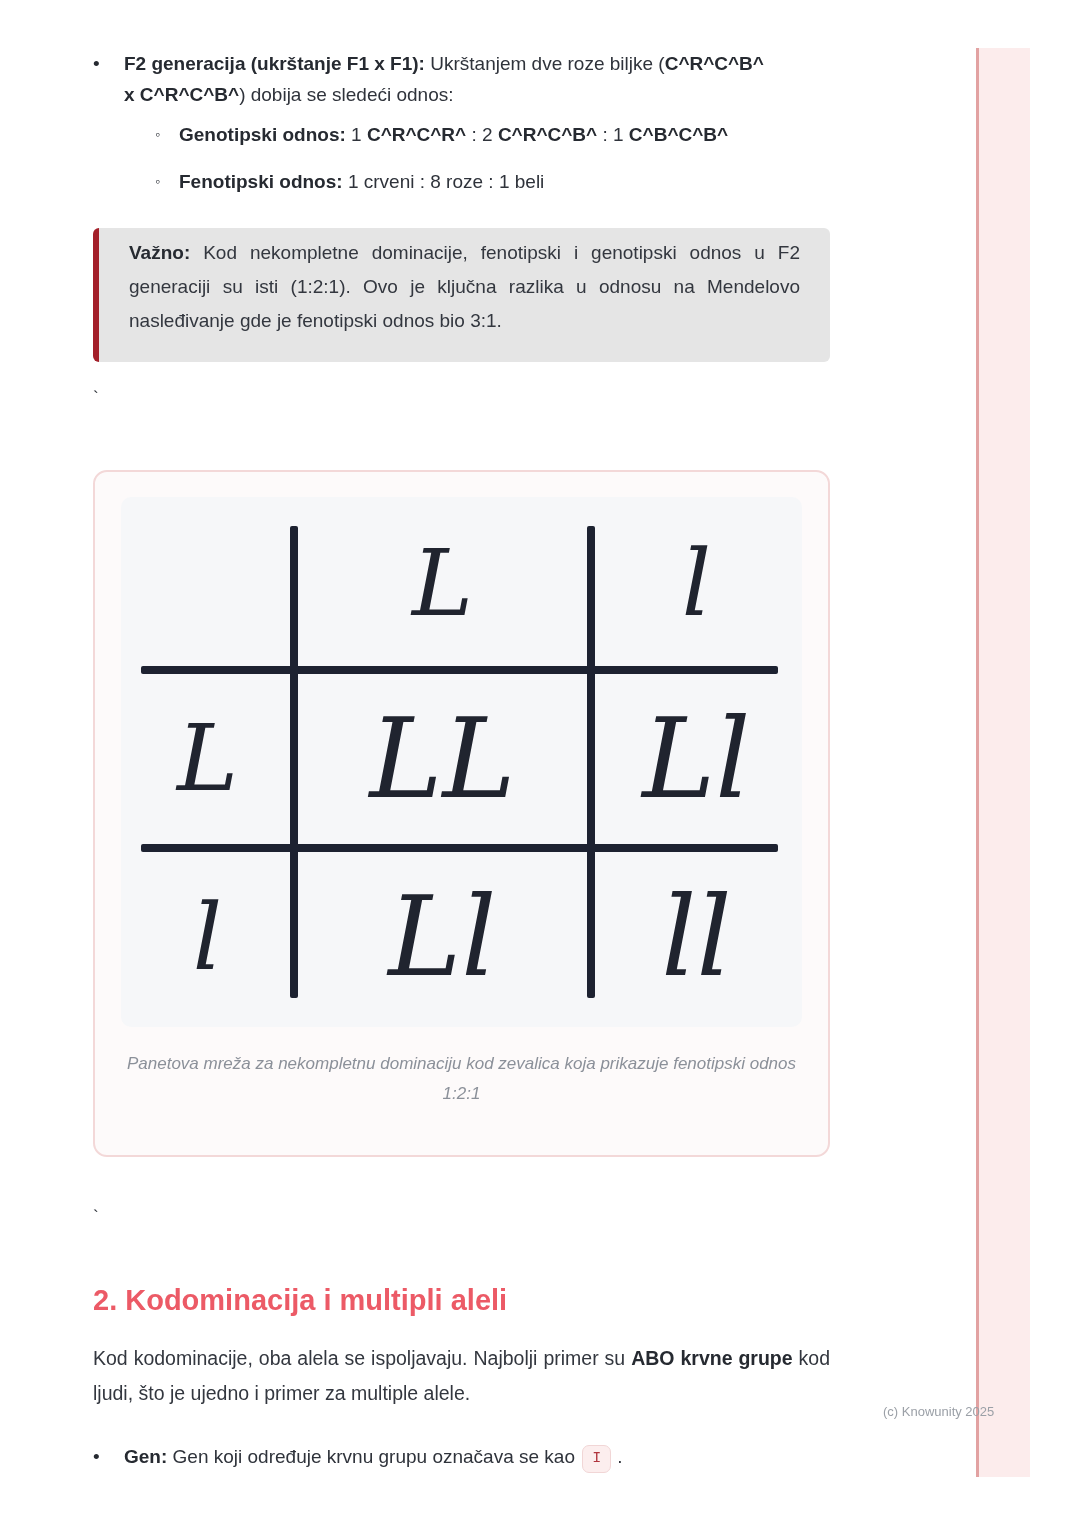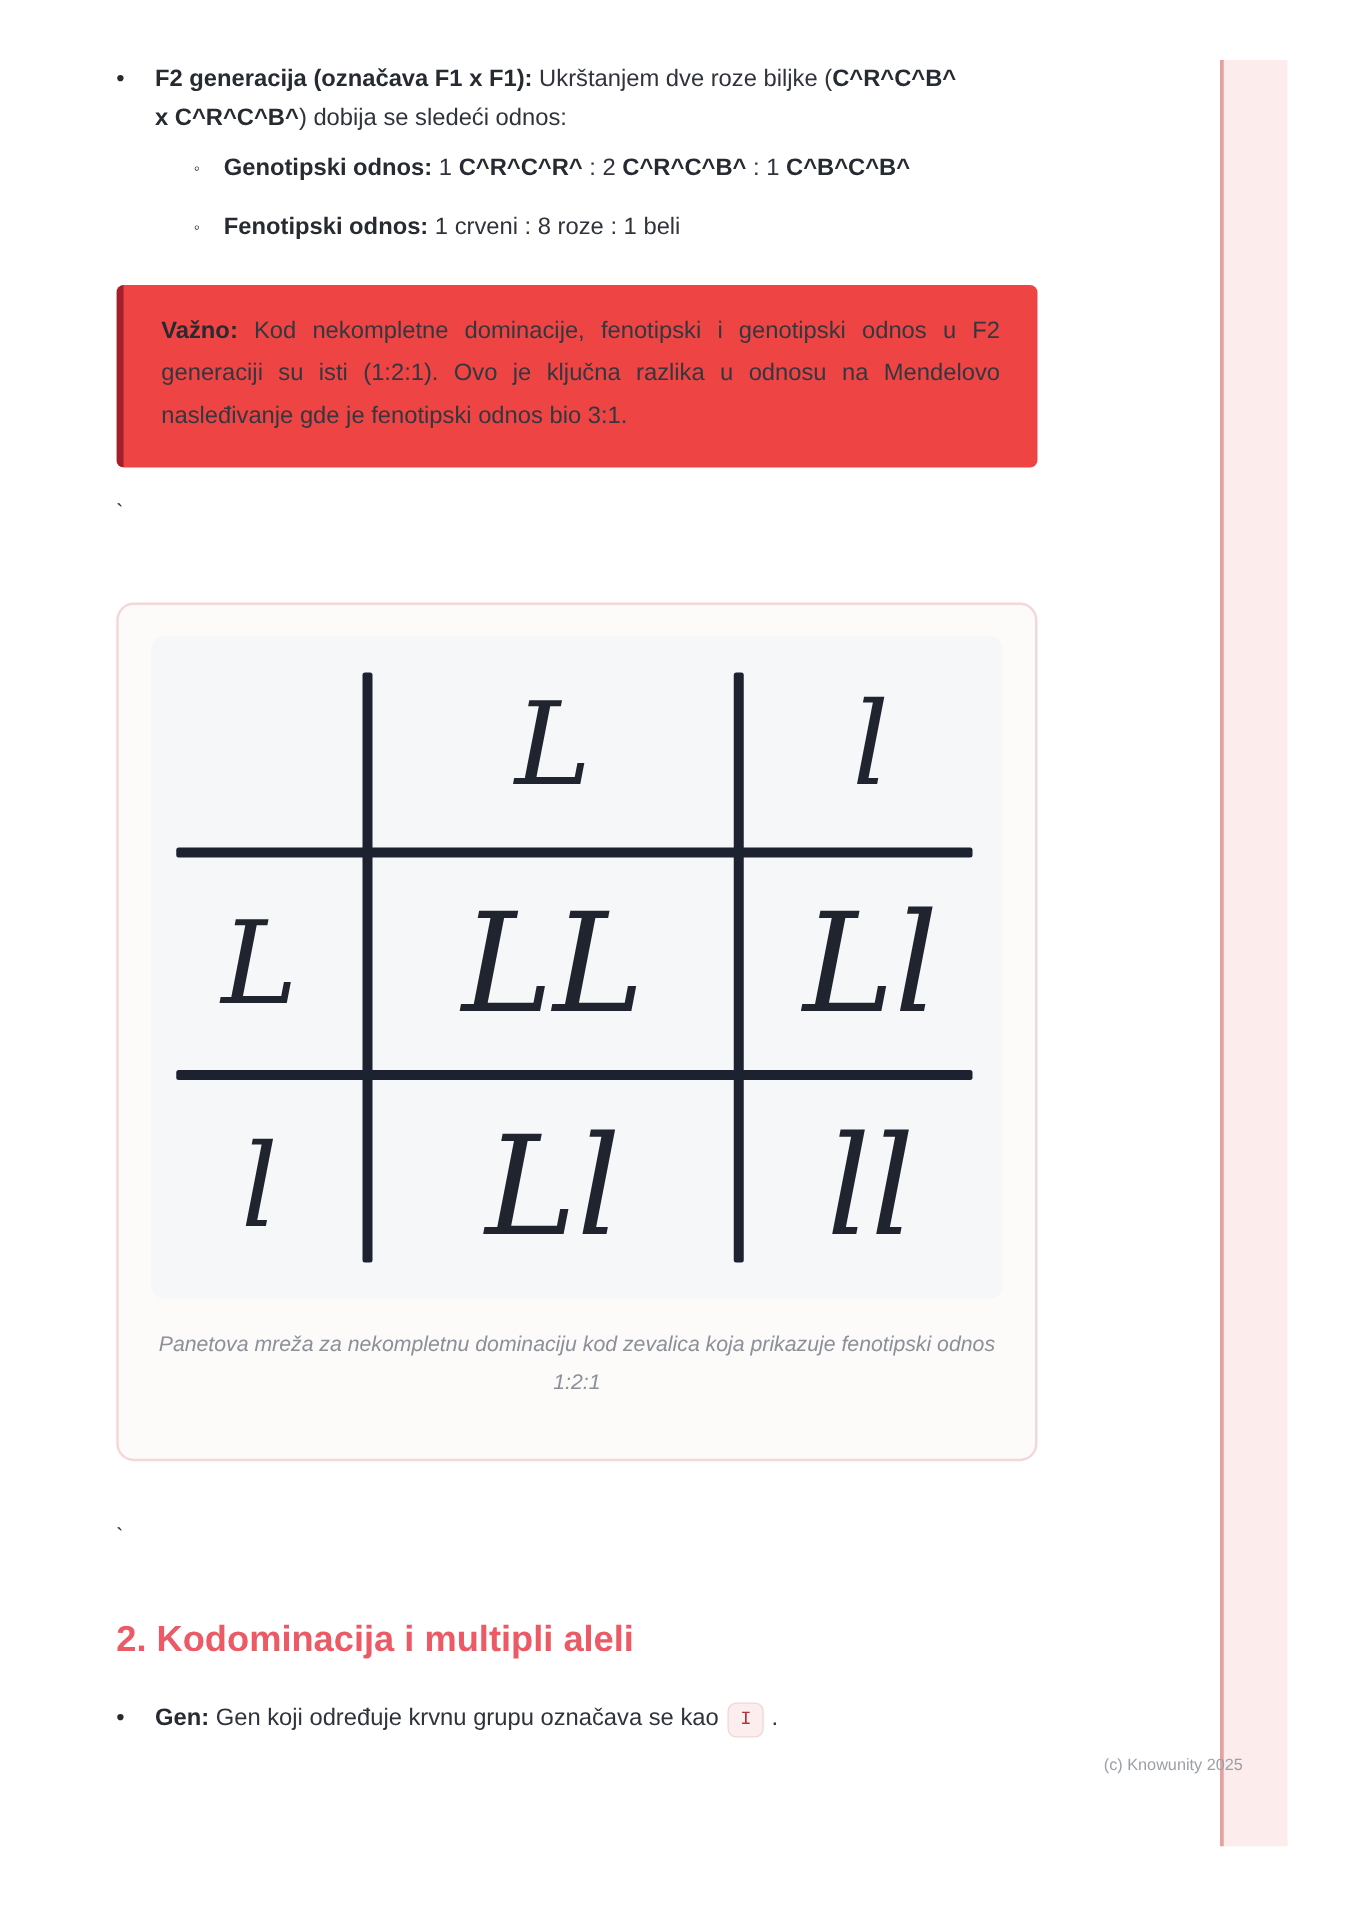--- a/index.html
+++ b/index.html
@@ -24,22 +24,22 @@
   ul { list-style:none; margin:0; padding:0; }
   .main-item { display:flex; font-size:19px; line-height:31px; }
   .main-item .marker { width:31px; flex:0 0 31px; font-size:19px; color:#262a31; }
   .sublist { margin:9px 0 0 31px; }
   .sub-item { display:flex; font-size:19px; line-height:31px; }
   .sub-item + .sub-item { margin-top:16px; }
   .sub-item .marker { width:24px; flex:0 0 24px; font-size:14px; line-height:31px; color:#262a31; }
 
   
   .callout {
-    margin-top:31px; background:#ef4444; border-left:6px solid #a31f29;
-    border-radius:6px; padding:20px 30px 24px 30px;
+    margin-top:31px; background:#e5e5e5; border-left:6px solid #a31f29;
+    border-radius:6px; padding:8px 30px 24px 30px;
     font-size:19px; line-height:34px; text-align:justify; color:#33373f;
   }
 
   .stray-tick { margin-top:26px; height:20px; font-size:17px; color:#2f333b; }
   .stray-tick.second { margin-top:50px; }
 
   
   .figure-card {
     margin-top:62px; width:737px; background:#fdfafa;
     border:2px solid #f3d8d8; border-radius:14px; padding:25px 26px 46px 26px;
@@ -97,21 +97,21 @@
 <body>
 
 <div class="side-stripe"></div>
 
 <div class="content">
 
   <ul>
     <li class="main-item">
       <span class="marker">•</span>
       <div class="li-body">
-        <b>F2 generacija (označava F1 x F1):</b><span> Ukrštanjem dve roze biljke (</span><b>C^R^C^B^ </b><br>
+        <b>F2 generacija (ukrštanje F1 x F1):</b><span> Ukrštanjem dve roze biljke (</span><b>C^R^C^B^ </b><br>
         <b>x C^R^C^B^</b><span>) dobija se sledeći odnos:</span>
         <ul class="sublist">
           <li class="sub-item">
             <span class="marker">◦</span>
             <div>
               <b>Genotipski odnos:</b><span> 1 </span><b>C^R^C^R^</b><span> : 2 </span><b>C^R^C^B^</b><span> : 1 </span><b>C^B^C^B^</b>
             </div>
           </li>
           <li class="sub-item">
             <span class="marker">◦</span>
@@ -149,20 +149,23 @@
       <div class="gline h h1"></div>
       <div class="gline h h2"></div>
     </div>
     <div class="figure-caption">Panetova mreža za nekompletnu dominaciju kod zevalica koja prikazuje fenotipski odnos 1:2:1</div>
   </div>
 
   <div class="stray-tick second">`</div>
 
   <h2 class="section-heading">2. Kodominacija i multipli aleli</h2>
 
+  <p class="para">
+    <span>Kod kodominacije, oba alela se ispoljavaju. Najbolji primer su </span><b>ABO krvne grupe</b><span> kod ljudi, što je ujedno i primer za multiple alele.</span>
+  </p>
 
   <div class="gen-item">
     <span class="marker">•</span>
     <div>
       <b>Gen:</b><span> Gen koji određuje krvnu grupu označava se kao </span><span class="code-chip">I</span><span class="dot">.</span>
     </div>
   </div>
 
 </div>
 

